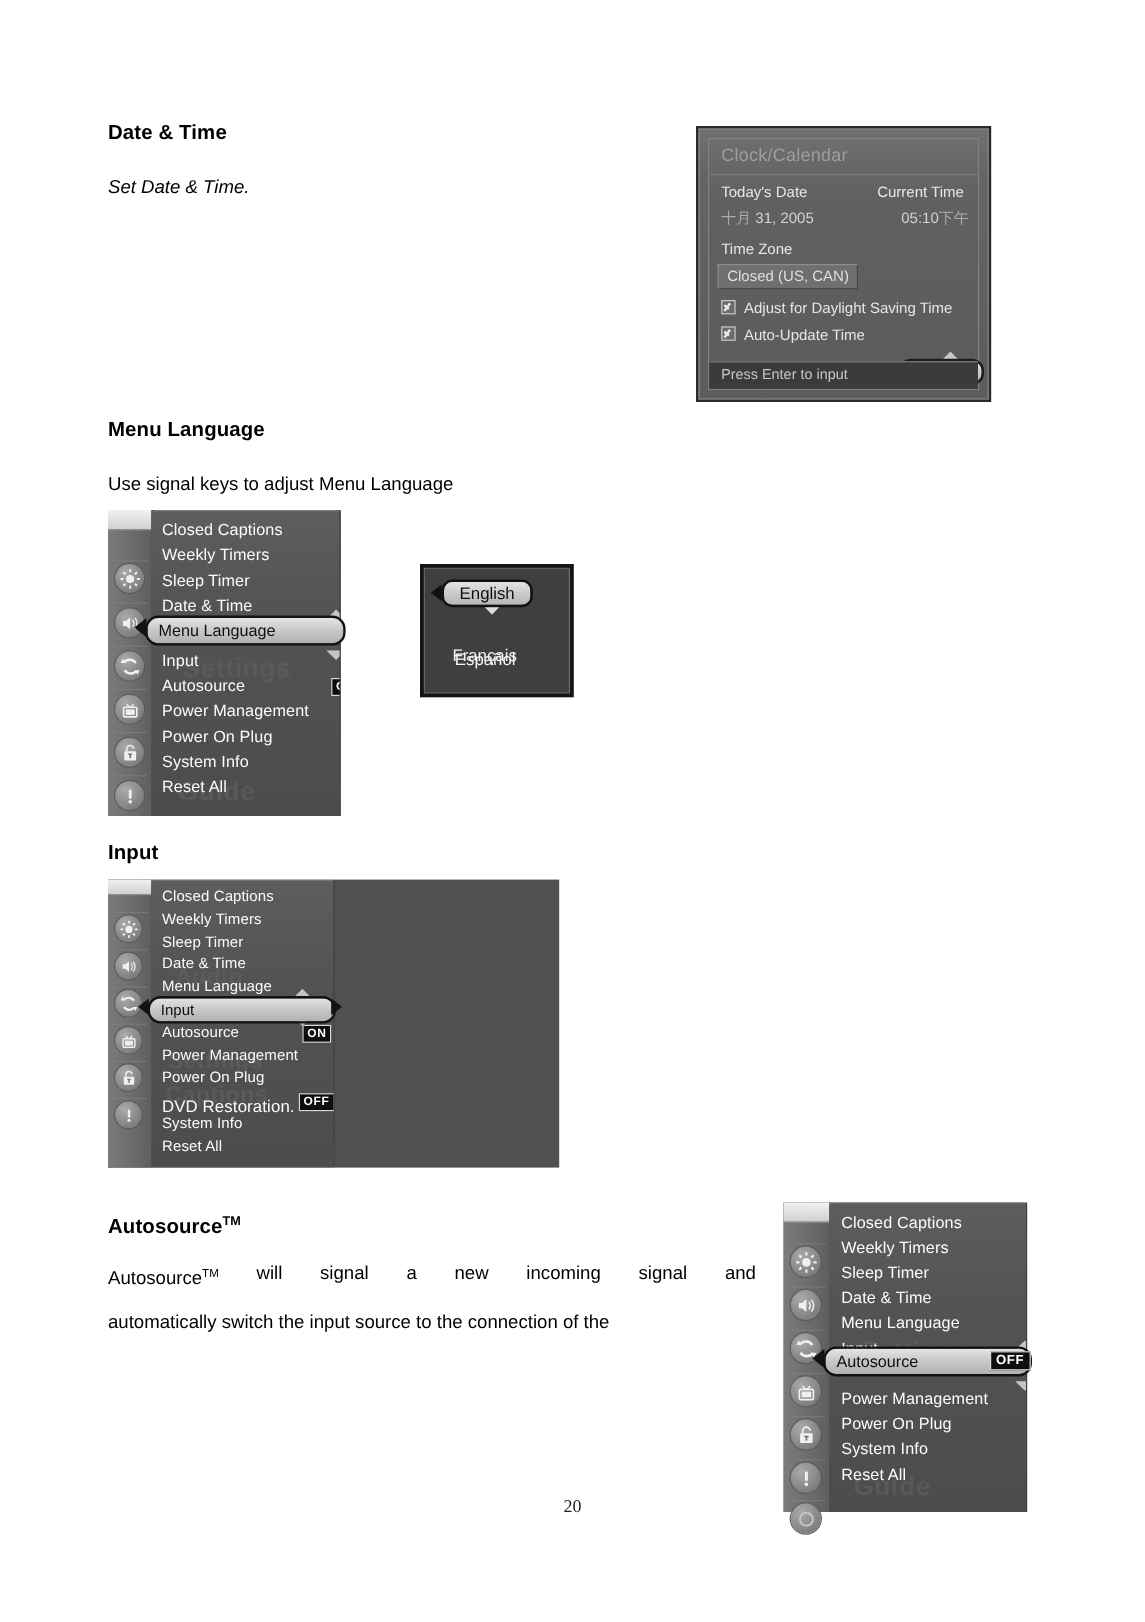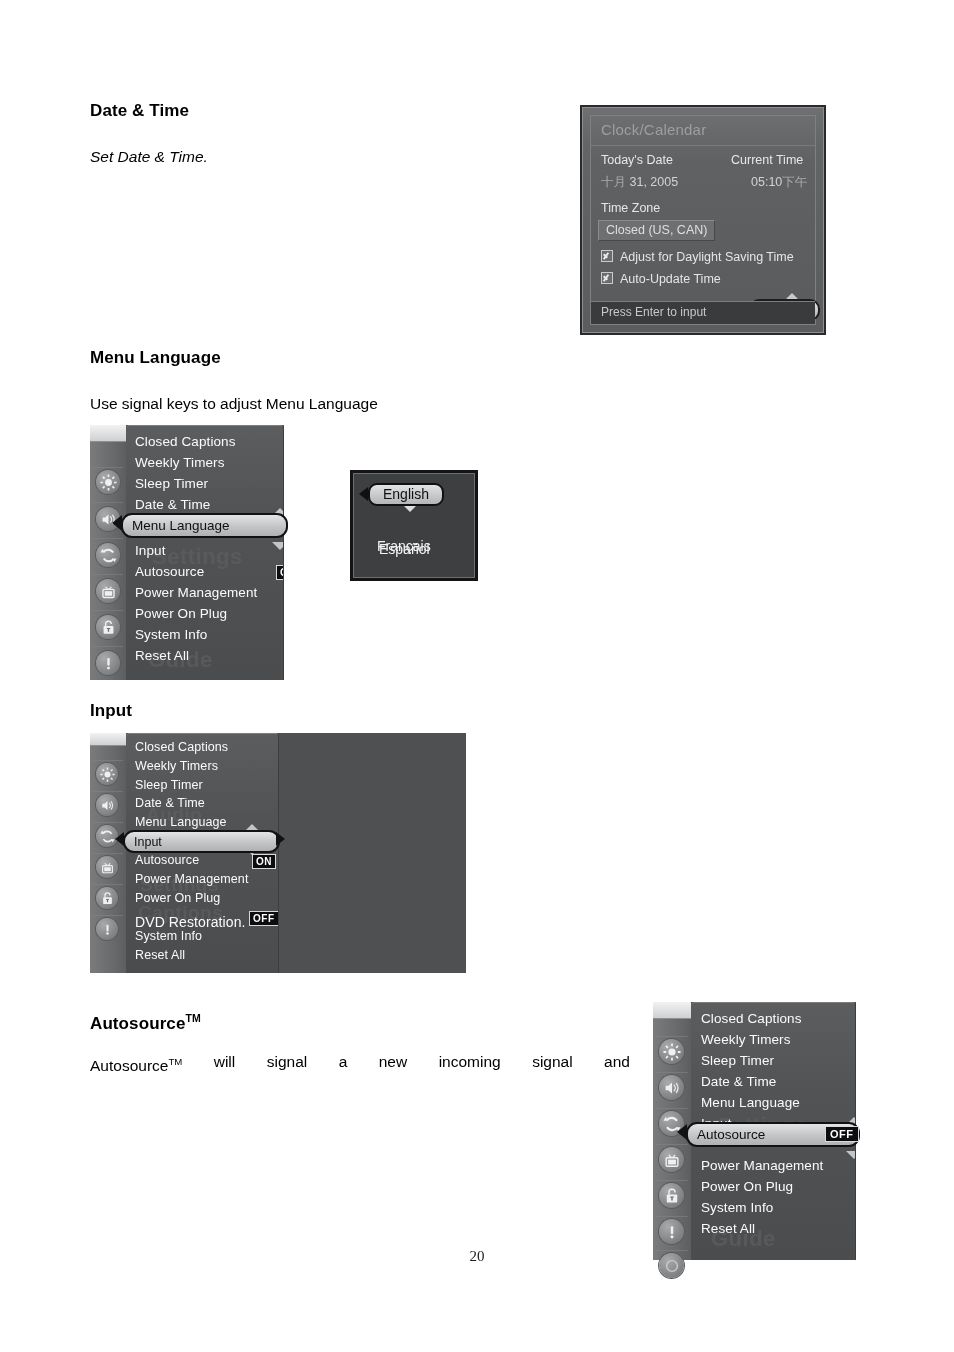--- a/index.html
+++ b/index.html
@@ -346,20 +346,21 @@
   <span style="display:flex; justify-content:space-between;">
     <span><span>Autosource</span><sup class="tm">TM</sup></span>
     <span>will</span>
     <span>signal</span>
     <span>a</span>
     <span>new</span>
     <span>incoming</span>
     <span>signal</span>
     <span>and</span>
   </span>
+  <span style="display:flex;">automatically switch the input source to the connection of the</span>
 </div>
 
 <div class="page-num" style="top:1248px;">20</div>
 
 <div class="osd clock-panel" style="left:580px; top:105px; width:246px; height:230px;">
   <div class="clock-inner">
     <div class="clock-title">Clock/Calendar</div>
     <div class="clock-titlebar-rule"></div>
 
     <div class="clk-lbl" style="left:10px; top:37px;">Today's Date</div>

